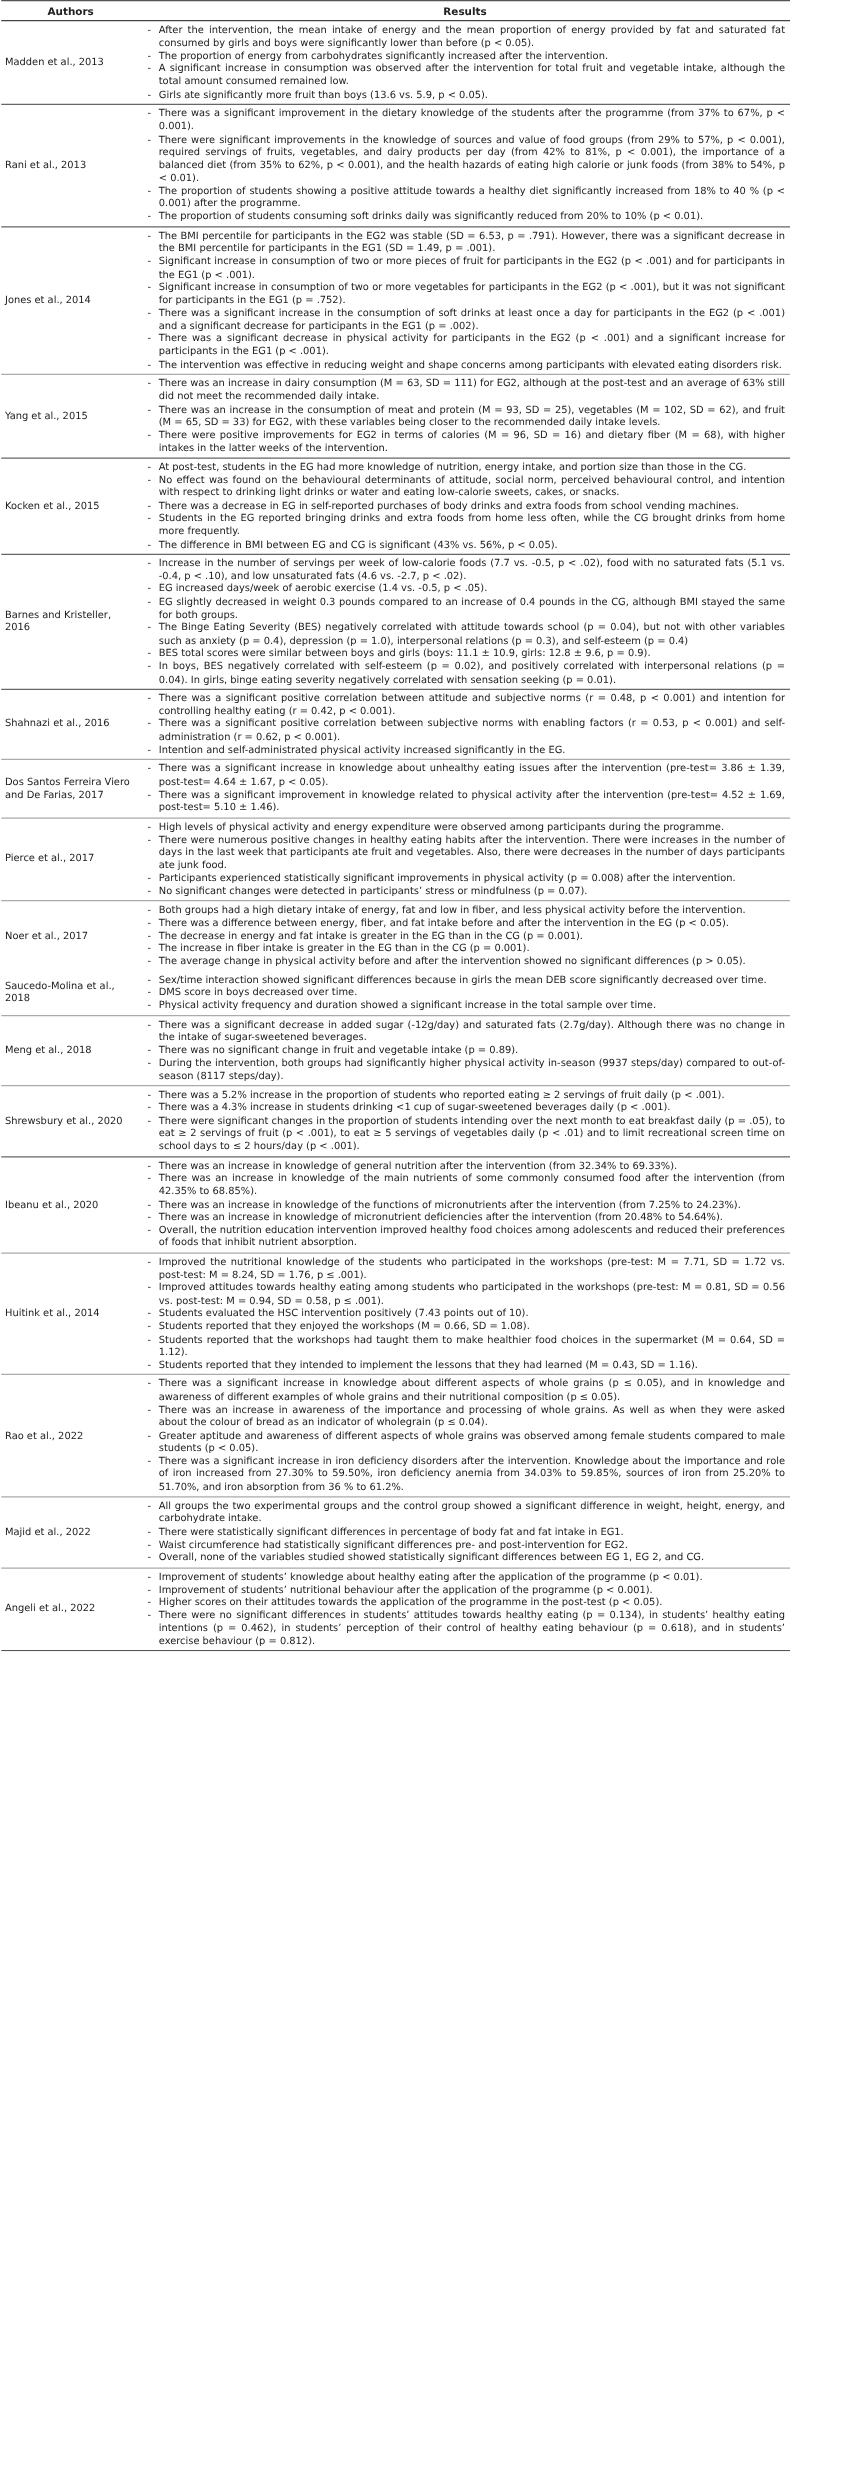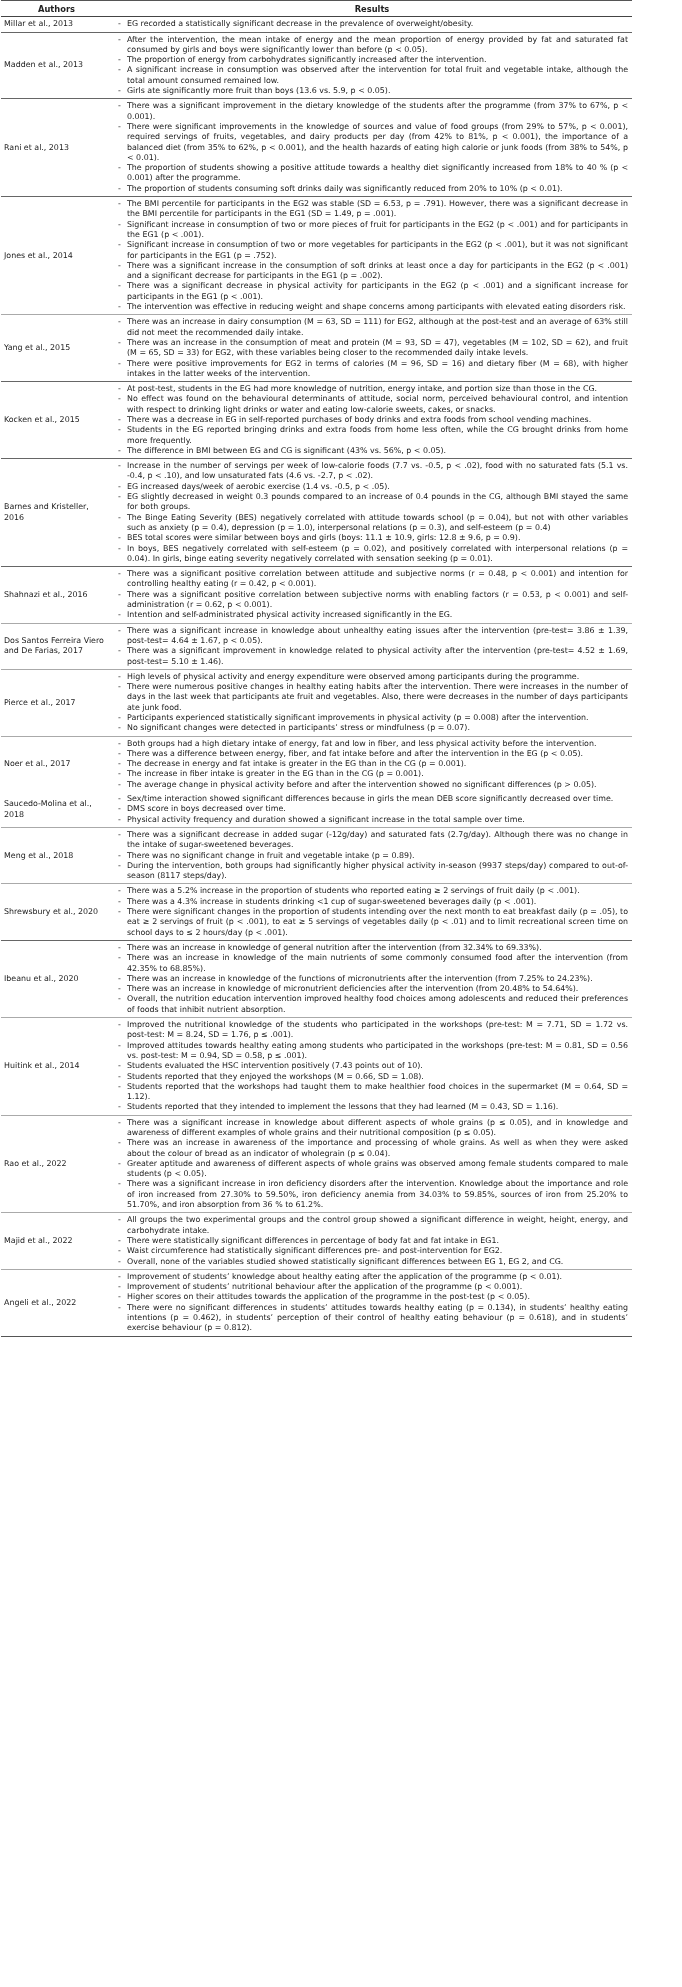--- a/index.html
+++ b/index.html
@@ -56,28 +56,20 @@
 
 <table>
   <thead>
     <tr>
       <th class="col-authors">Authors</th>
       <th>Results</th>
     </tr>
   </thead>
   <tbody id="table-body">
       <tr>
-        <td class="author">Millar et al., 2013</td>
-        <td class="results">
-          <ul>
-            <li>EG recorded a statistically significant decrease in the prevalence of overweight/obesity.</li>
-          </ul>
-        </td>
-      </tr>
-      <tr>
         <td class="author">Madden et al., 2013</td>
         <td class="results">
           <ul>
             <li>After the intervention, the mean intake of energy and the mean proportion of energy provided by fat and saturated fat consumed by girls and boys were significantly lower than before (p &lt; 0.05).</li>
             <li>The proportion of energy from carbohydrates significantly increased after the intervention.</li>
             <li>A significant increase in consumption was observed after the intervention for total fruit and vegetable intake, although the total amount consumed remained low.</li>
             <li>Girls ate significantly more fruit than boys (13.6 vs. 5.9, p &lt; 0.05).</li>
           </ul>
         </td>
       </tr>
@@ -103,21 +95,21 @@
             <li>There was a significant decrease in physical activity for participants in the EG2 (p &lt; .001) and a significant increase for participants in the EG1 (p &lt; .001).</li>
             <li>The intervention was effective in reducing weight and shape concerns among participants with elevated eating disorders risk.</li>
           </ul>
         </td>
       </tr>
       <tr>
         <td class="author">Yang et al., 2015</td>
         <td class="results">
           <ul>
             <li>There was an increase in dairy consumption (M = 63, SD = 111) for EG2, although at the post-test and an average of 63% still did not meet the recommended daily intake.</li>
-            <li>There was an increase in the consumption of meat and protein (M = 93, SD = 47), vegetables (M = 102, SD = 62), and fruit (M = 65, SD = 33) for EG2, with these variables being closer to the recommended daily intake levels.</li>
+            <li>There was an increase in the consumption of meat and protein (M = 93, SD = 25), vegetables (M = 102, SD = 62), and fruit (M = 65, SD = 33) for EG2, with these variables being closer to the recommended daily intake levels.</li>
             <li>There were positive improvements for EG2 in terms of calories (M = 96, SD = 16) and dietary fiber (M = 68), with higher intakes in the latter weeks of the intervention.</li>
           </ul>
         </td>
       </tr>
       <tr>
         <td class="author">Kocken et al., 2015</td>
         <td class="results">
           <ul>
             <li>At post-test, students in the EG had more knowledge of nutrition, energy intake, and portion size than those in the CG.</li>
             <li>No effect was found on the behavioural determinants of attitude, social norm, perceived behavioural control, and intention with respect to drinking light drinks or water and eating low-calorie sweets, cakes, or snacks.</li>

